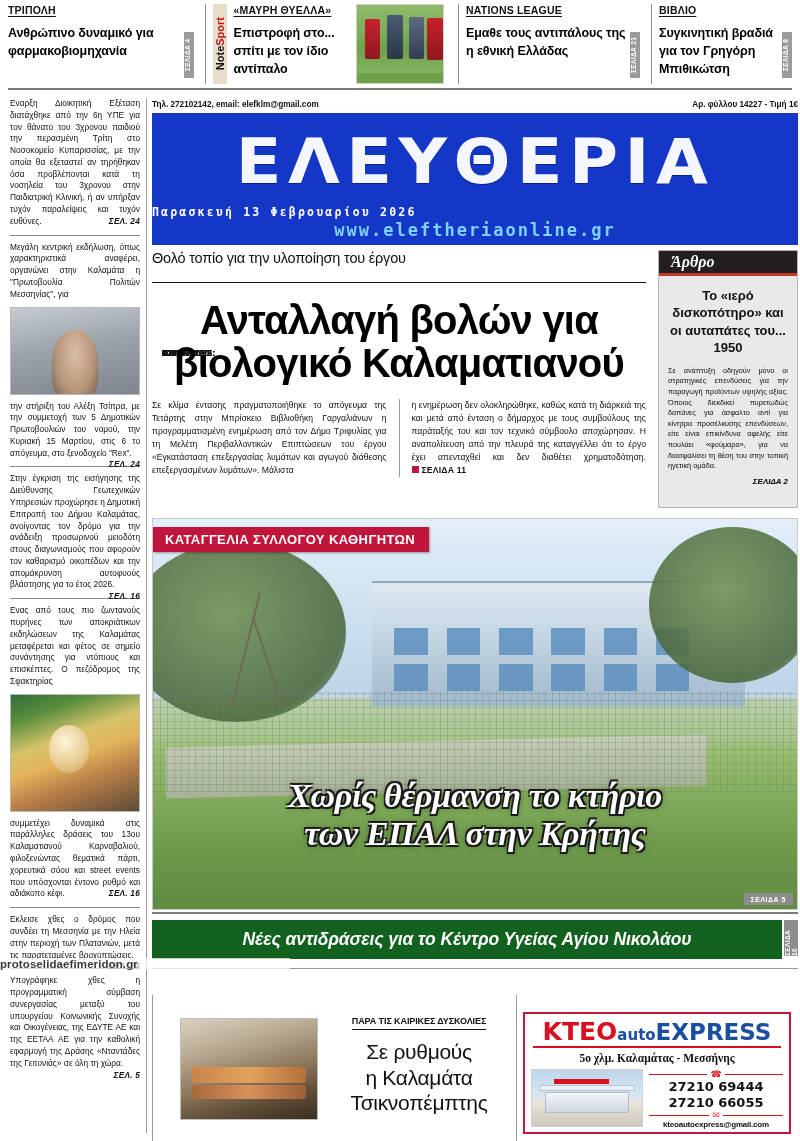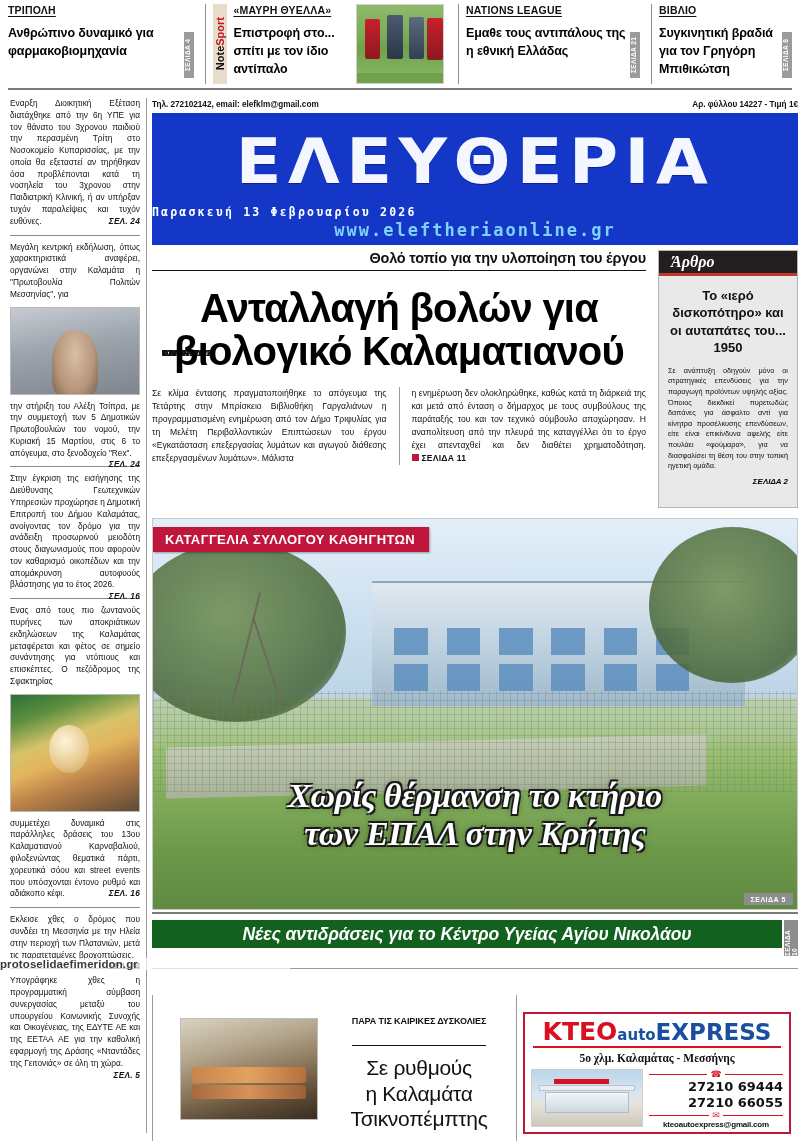--- a/index.html
+++ b/index.html
@@ -109,22 +109,22 @@
   }
   .mast-url {
     position:absolute; left:0; right:0; top:107px; text-align:center;
     font-size:17px; font-weight:800; color:#7dd3fc; letter-spacing:2px;
     font-family:"DejaVu Sans Mono", monospace;
   }
 
   
   .lead { position:absolute; left:152px; top:250px; width:494px; }
   .lead-kicker {
-    text-align:right; font-size:14.5px; font-weight:700; color:#111;
-    border-bottom:1.6px solid #111; padding-bottom:4px; letter-spacing:-.2px;
+    text-align:left; font-size:14.5px; font-weight:400; color:#111;
+    border-bottom:1.6px solid #111; padding-bottom:16px; letter-spacing:-.2px;
   }
   .lead-head {
     text-align:center; font-size:40px; font-weight:800; line-height:1.07;
     color:#000; margin-top:16px; letter-spacing:-.8px;
   }
   .lead-body {
     display:flex; gap:12px; margin-top:14px; font-size:8.6px; line-height:1.52;
     color:#111; text-align:justify;
   }
   .lead-col { flex:1; }
@@ -204,21 +204,21 @@
                  0 0 7px rgba(0,0,0,.6);
     letter-spacing:-.3px;
   }
   .photo-pageref {
     position:absolute; right:4px; bottom:4px; background:#8d8d8d; color:#fff;
     font-size:7px; font-weight:800; letter-spacing:.5px; padding:2.5px 7px;
   }
 
   
   .green-banner {
-    position:absolute; left:152px; top:920px; width:630px; height:28px;
+    position:absolute; left:152px; top:920px; width:630px; height:39px;
     background:#12611f; display:flex; align-items:center; justify-content:center;
   }
   .green-banner span {
     font-size:17.5px; font-weight:800; font-style:italic; color:#fff; letter-spacing:-.1px;
   }
   .green-tab {
     position:absolute; left:784px; top:920px; width:14px; height:36px;
     background:#8d8d8d; color:#fff; font-size:6.5px; font-weight:800;
     display:flex; align-items:center; justify-content:center;
     writing-mode:vertical-rl; transform:rotate(180deg); letter-spacing:.4px;
@@ -236,21 +236,21 @@
     content:""; position:absolute; left:8%; top:48%; width:84%; height:16%;
     background:linear-gradient(90deg,#c9844a,#e3a35f,#b3703c); border-radius:3px;
   }
   .bot-photo::after {
     content:""; position:absolute; left:8%; top:66%; width:84%; height:14%;
     background:linear-gradient(90deg,#a8693c,#d6925a,#9c5f36); border-radius:3px;
   }
   .bot-story { position:absolute; left:330px; top:1010px; width:178px; text-align:center; }
   .bot-kicker {
     font-size:9px; font-weight:700; color:#111; letter-spacing:-.1px;
-    border-bottom:1px solid #111; padding-bottom:19px; display:inline-block;
+    border-bottom:1px solid #111; padding-bottom:3px; display:inline-block;
   }
   .bot-head {
     font-size:21px; font-weight:400; line-height:1.22; color:#111; margin-top:9px;
     letter-spacing:-.3px;
   }
   .vline-bot { position:absolute; top:995px; width:1px; height:146px; background:#9a9a9a; }
 
   
   .kteo {
     position:absolute; left:523px; top:1012px; width:268px; height:122px;
@@ -267,21 +267,21 @@
   }
   .kteo-lower { display:flex; margin-top:4px; gap:6px; }
   .kteo-img {
     width:112px; height:58px; border:1px solid #cfcfcf; overflow:hidden; position:relative;
     background:linear-gradient(#bcd6ea 0%, #d7e6f2 44%, #e8e4da 60%, #cdc7bb 100%);
   }
   .kteo-img .roof { position:absolute; left:6%; top:26%; width:88%; height:10%; background:#e8eef4; border:1px solid #b9c4cd; }
   .kteo-img .bay  { position:absolute; left:12%; top:38%; width:76%; height:38%; background:linear-gradient(#f2f5f8,#cfd8e0); border:1px solid #b2bdc6; }
   .kteo-img .sign { position:absolute; left:20%; top:16%; width:50%; height:9%; background:#d81020; }
   .kteo-right { flex:1; text-align:center; }
-  .kteo-phone { font-size:13px; font-weight:800; color:#111; line-height:1.18; font-family:"DejaVu Sans",sans-serif;text-align:right; }
+  .kteo-phone { font-size:13px; font-weight:800; color:#111; line-height:1.18; font-family:"DejaVu Sans",sans-serif; }
   .kteo-icon-row { display:flex; align-items:center; gap:3px; justify-content:center; }
   .kteo-icon-row .ln { flex:1; height:1px; background:#d81020; }
   .kteo-icon-row .ic { font-size:9px; color:#d81020; }
   .kteo-mail { font-size:8px; font-weight:700; color:#111; letter-spacing:-.2px; white-space:nowrap; }
 </style>
 </head>
 <body>
 
 <div class="page">
 

